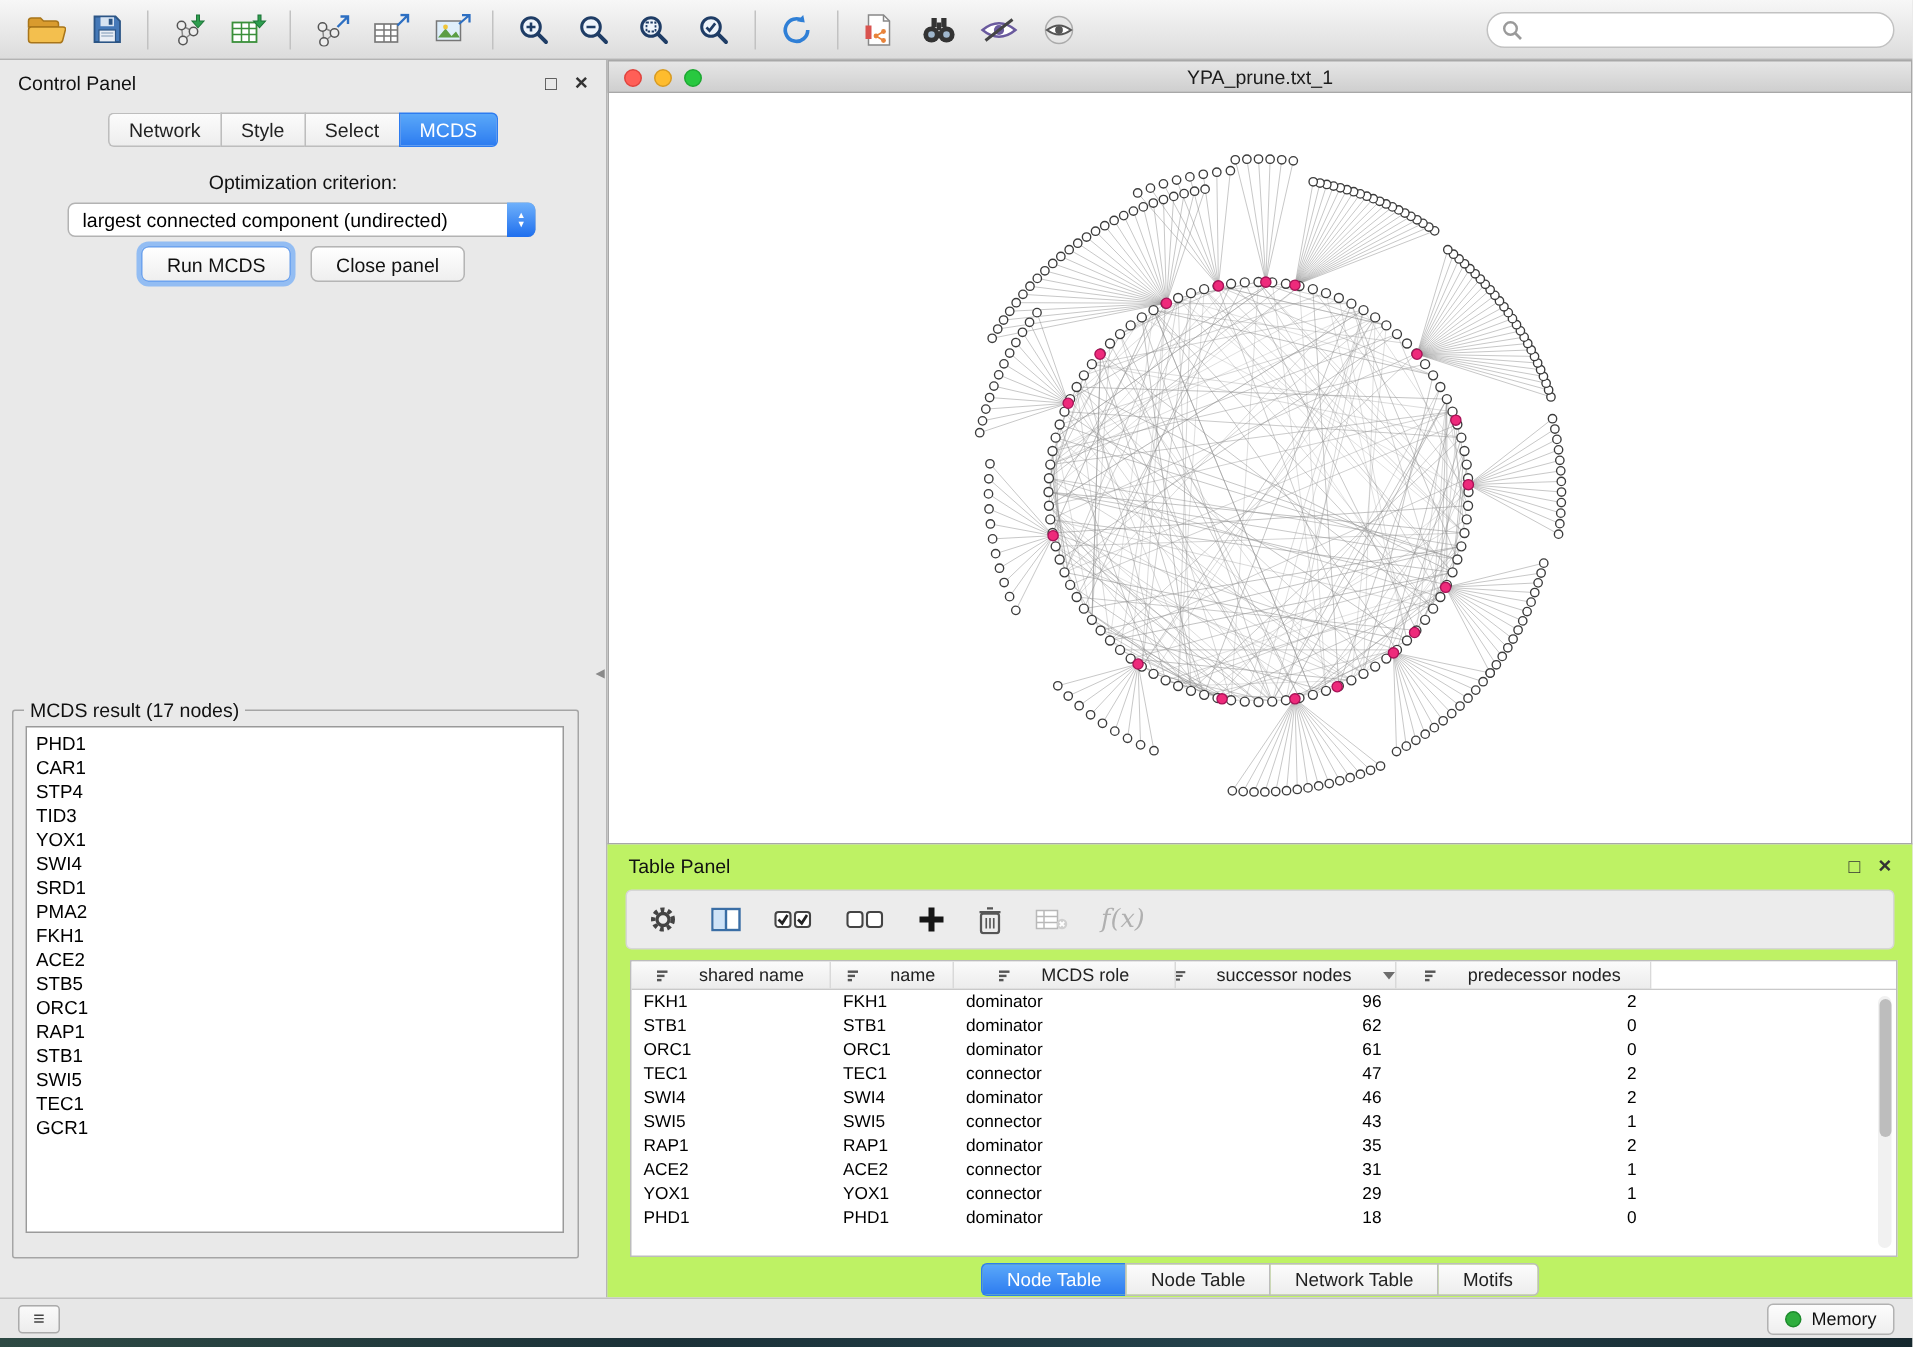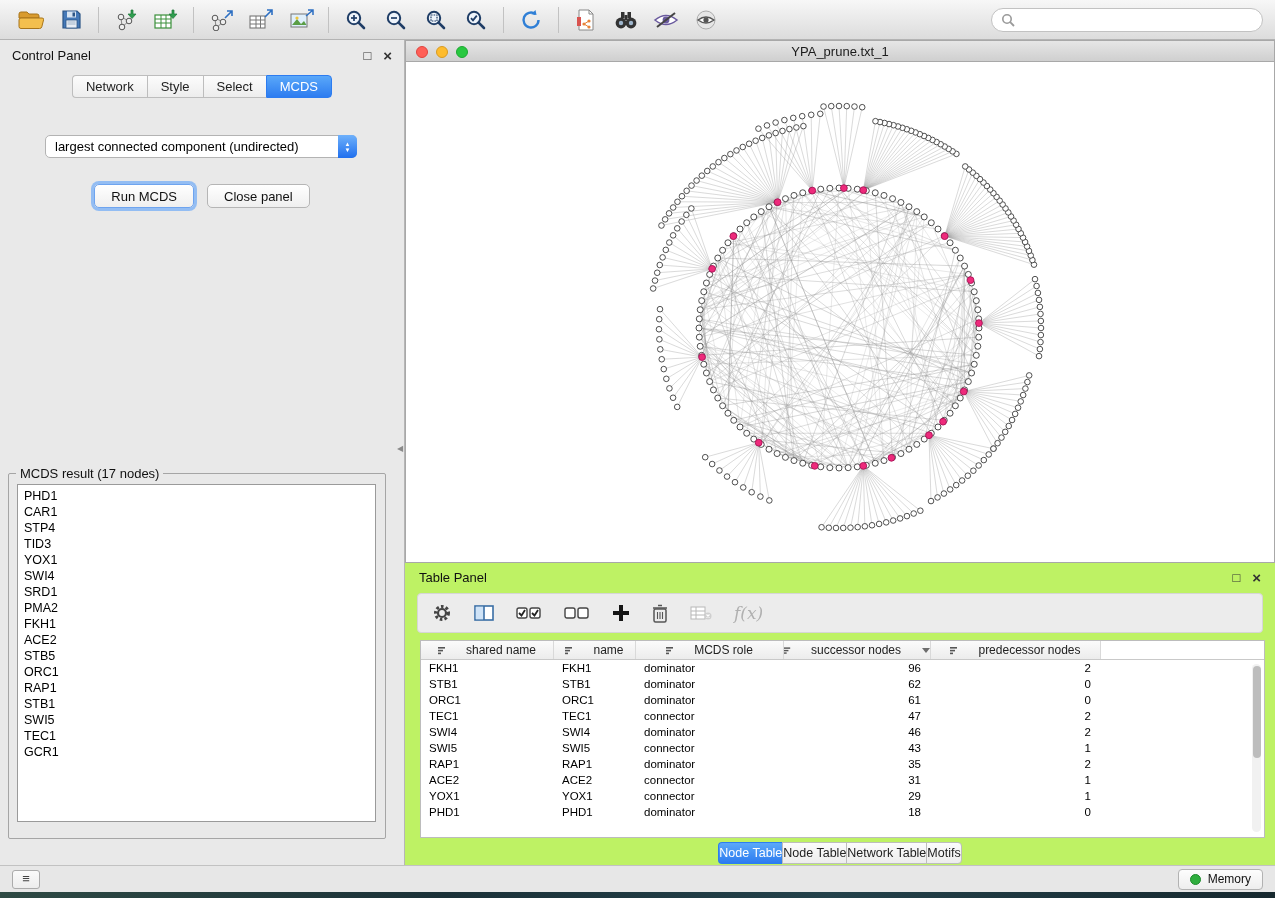--- a/index.html
+++ b/index.html
@@ -34,21 +34,21 @@
   .cp-tab:last-child { border-right:1px solid #bdbdbd; border-radius:0 4px 4px 0; }
   .cp-tab.active { background:linear-gradient(#5aa8f9,#2d7cf0); color:#fff; border-color:#2d7cf0; }
   .opt-label { position:absolute; left:0; right:0; top:74px; text-align:center; font-size:13px; color:#111; }
   .criterion { position:absolute; left:45px; top:95px; width:312px; height:23px; background:#fff;
     border:1px solid #b3b3b3; border-radius:5px; display:flex; align-items:center; font-size:13px; }
   .criterion-text { padding-left:9px; flex:1; white-space:nowrap; overflow:hidden; }
   .stepper { width:19px; height:23px; margin-right:-1px; border-radius:0 5px 5px 0;
     background:linear-gradient(#6fb1fb,#1f6fee); display:flex; flex-direction:column;
     align-items:center; justify-content:center; color:#fff; }
   .stepper span { font-size:6px; line-height:6px; }
-  .cp-buttons { position:absolute; left:0; right:0; top:144px; display:flex; justify-content:center; gap:13px; }
+  .cp-buttons { position:absolute; left:0; right:0; top:124px; display:flex; justify-content:center; gap:13px; }
   .btn { height:24px; background:linear-gradient(#ffffff,#efefef); border:1px solid #b5b5b5;
     border-radius:5px; font-size:13px; padding:0 16px; color:#111;
     font-family:"Liberation Sans",sans-serif; cursor:default; }
   .btn.focus { box-shadow:0 0 0 3px rgba(90,160,250,.6); border-color:#6ea4ef; }
   .mcds-fieldset { position:absolute; left:8px; top:426px; width:378px; height:373px;
     border:1px solid #a5a5a5; border-radius:2px; padding:0; }
   .mcds-fieldset legend { font-size:13px; margin-left:7px; padding:0 4px; color:#111; }
   .mcds-list { margin:3px 9px 9px 8px; height:338px; background:#fff; border:1px solid #9a9a9a;
     overflow:hidden; font-size:12.5px; padding:3px 0 0 6px; color:#000; }
   .mcds-item { line-height:16px; }
@@ -86,21 +86,21 @@
   .caret { width:0; height:0; border-left:4px solid transparent; border-right:4px solid transparent;
     border-top:5px solid #6d6d6d; margin-left:2px; }
   .tr { display:flex; height:16px; align-items:center; font-size:11.5px; color:#000; }
   .td { overflow:hidden; white-space:nowrap; padding-left:8px; }
   .td.num { text-align:right; padding-left:0; padding-right:10px; }
   .tbl-scroll { position:absolute; right:3px; top:23px; width:9px; height:168px; background:#f1f1f1;
     border-radius:5px; }
   .tbl-thumb { position:absolute; left:0.5px; top:2px; width:8px; height:92px; background:#bdbdbd;
     border-radius:4px; }
   .tp-tabs { position:absolute; left:0; right:0; top:279px; display:flex; justify-content:center; }
-  .tp-tab { font-size:12.5px; padding:3px 0; background:linear-gradient(#fcfcfc,#ededed);
+  .tp-tab { font-size:12.5px; padding:3px 16px; background:linear-gradient(#fcfcfc,#ededed);
     border:1px solid #bdbdbd; border-right:none; color:#222; cursor:default; }
   .tp-tab:first-child { border-radius:4px 0 0 4px; }
   .tp-tab:last-child { border-right:1px solid #bdbdbd; border-radius:0 4px 4px 0; }
   .tp-tab.active { background:linear-gradient(#5aa8f9,#2d7cf0); color:#fff; border-color:#2d7cf0; }
 
   
   .statusbar { position:absolute; left:0; top:865px; width:1275px; height:27px; background:#e7e7e7;
     border-top:1px solid #c2c2c2; display:flex; align-items:center; padding:0 12px; }
   .menu-btn { width:28px; height:19px; border:1px solid #ababab; border-radius:3px;
     background:linear-gradient(#fafafa,#ededed); display:flex; align-items:center; justify-content:center;
@@ -277,20 +277,21 @@
         <span class="wbtn">□</span>
         <span class="wbtn close">×</span>
       </span>
     </div>
     <div class="cp-tabs">
       <div class="cp-tab">Network</div>
       <div class="cp-tab">Style</div>
       <div class="cp-tab">Select</div>
       <div class="cp-tab active">MCDS</div>
     </div>
+    <div class="opt-label">Optimization criterion:</div>
     <div class="criterion">
       <span class="criterion-text">largest connected component (undirected)</span>
       <span class="stepper">
         <span>▲</span>
         <span>▼</span>
       </span>
     </div>
     <div class="cp-buttons">
       <button class="btn focus">Run MCDS</button>
       <button class="btn">Close panel</button>

